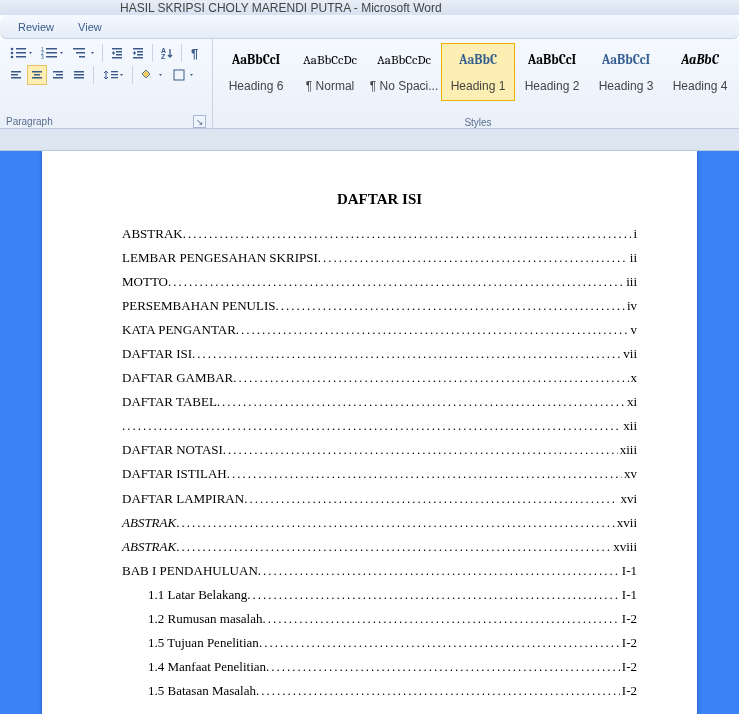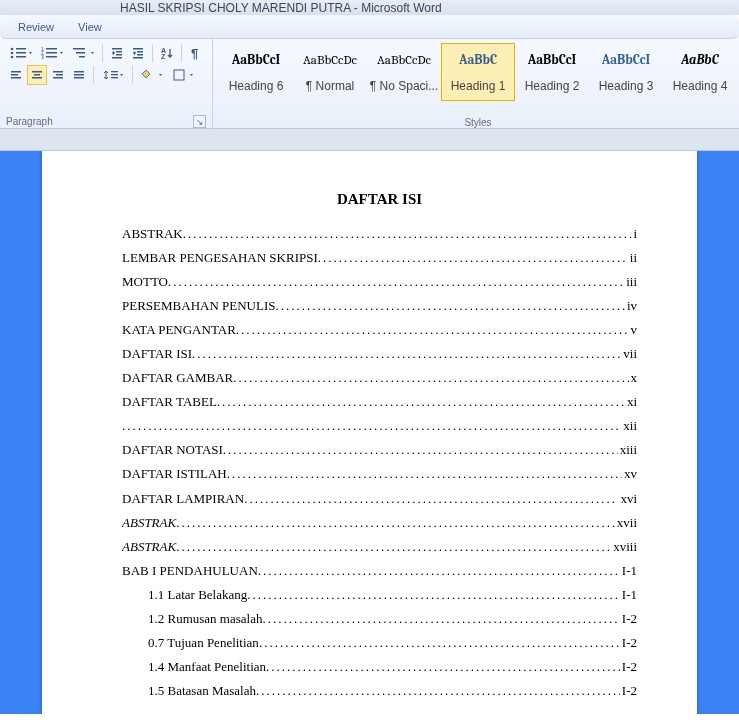--- a/index.html
+++ b/index.html
@@ -311,21 +311,21 @@
           <span class="toc-text">1.1  Latar Belakang</span>
           <span class="toc-dots">........................................................................................................................................................................................................</span>
           <span class="toc-page"> I-1</span>
         </div>
         <div class="toc-line indent1">
           <span class="toc-text">1.2  Rumusan masalah</span>
           <span class="toc-dots">........................................................................................................................................................................................................</span>
           <span class="toc-page"> I-2</span>
         </div>
         <div class="toc-line indent1">
-          <span class="toc-text">0.7  Tujuan Penelitian</span>
+          <span class="toc-text">1.5  Tujuan Penelitian</span>
           <span class="toc-dots">........................................................................................................................................................................................................</span>
           <span class="toc-page"> I-2</span>
         </div>
         <div class="toc-line indent1">
           <span class="toc-text">1.4  Manfaat Penelitian</span>
           <span class="toc-dots">........................................................................................................................................................................................................</span>
           <span class="toc-page"> I-2</span>
         </div>
         <div class="toc-line indent1">
           <span class="toc-text">1.5  Batasan Masalah</span>

